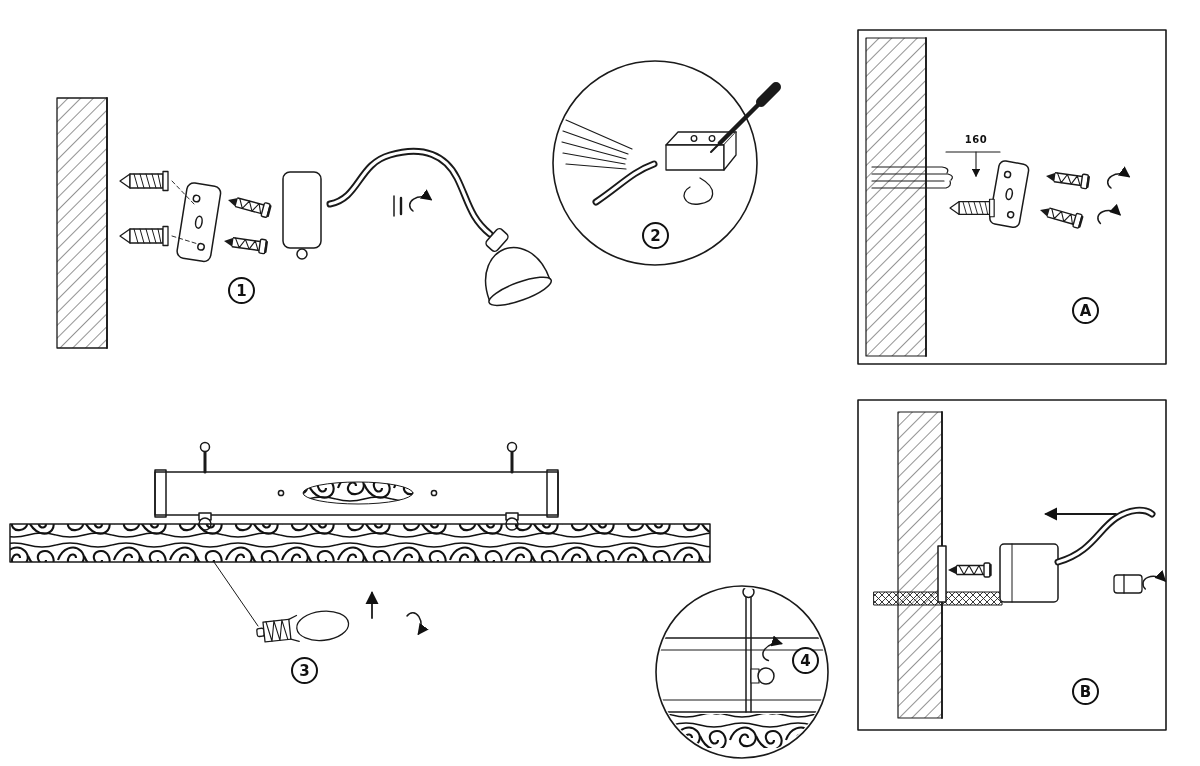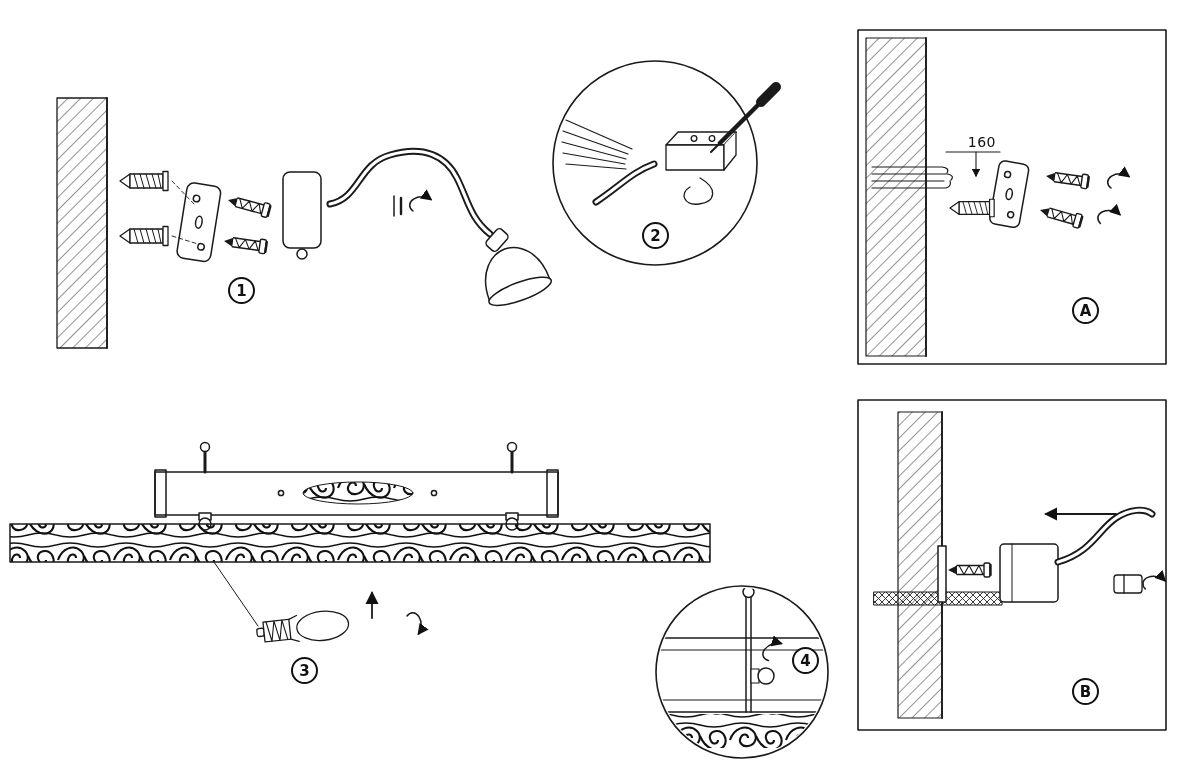--- a/index.html
+++ b/index.html
@@ -2,22 +2,22 @@
 <html><head>
 <meta charset="utf-8">
 <style>
   html,body{margin:0;padding:0;background:#fff;}
   .sheet{position:relative;width:1200px;height:766px;background:#fff;overflow:hidden;
          font-family:"DejaVu Sans",sans-serif;color:#111;}
   .sheet svg{position:absolute;left:0;top:0;}
   .clabel{position:absolute;width:27px;height:27px;border:2px solid #111;border-radius:50%;
           background:#fff;display:flex;align-items:center;justify-content:center;
           font-size:15px;font-weight:bold;box-sizing:border-box;z-index:5;}
-  .dim{position:absolute;font-size:14px;font-weight:normal;letter-spacing:.5px;z-index:5;
-       width:40px;text-align:right;}
+  .dim{position:absolute;font-size:10px;font-weight:bold;letter-spacing:.5px;z-index:5;
+       width:40px;text-align:center;}
 </style>
 </head>
 <body>
 
 <div class="sheet">
 
 <svg width="1200" height="766" viewBox="0 0 1200 766">
   <defs>
     <pattern id="hatch" width="9" height="9" patternUnits="userSpaceOnUse" patternTransform="rotate(45)">
       <line x1="0" y1="0" x2="0" y2="9" stroke="#3a3a3a" stroke-width="1.1"></line>

